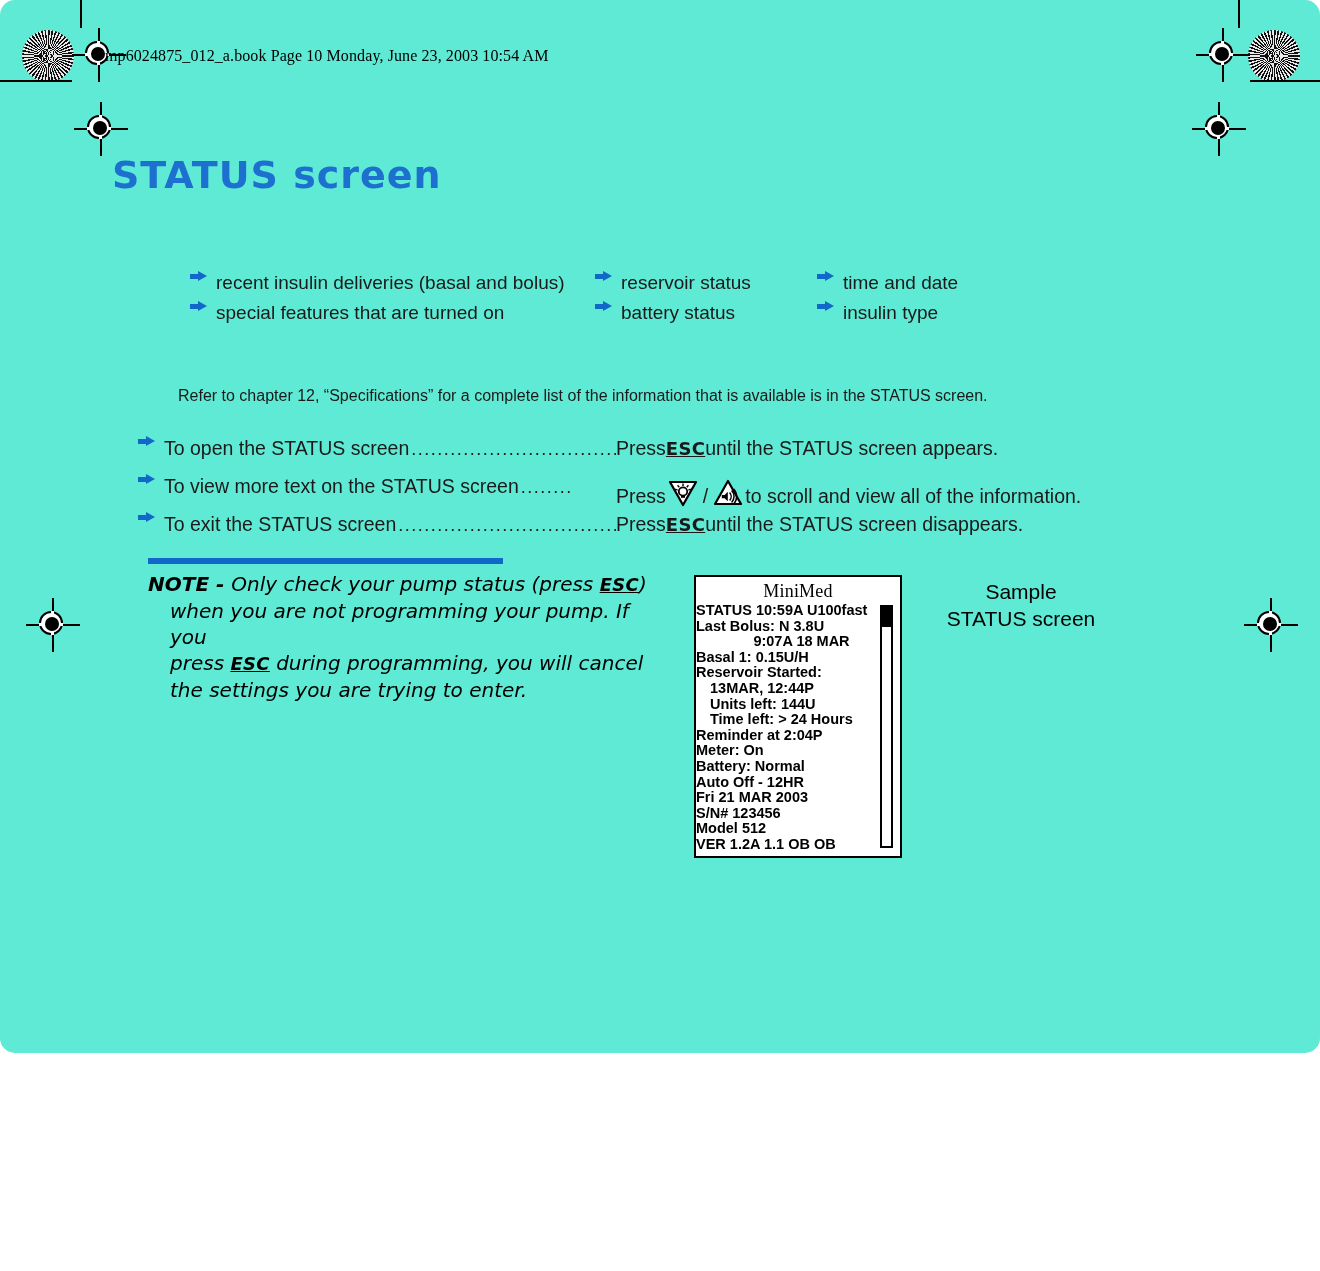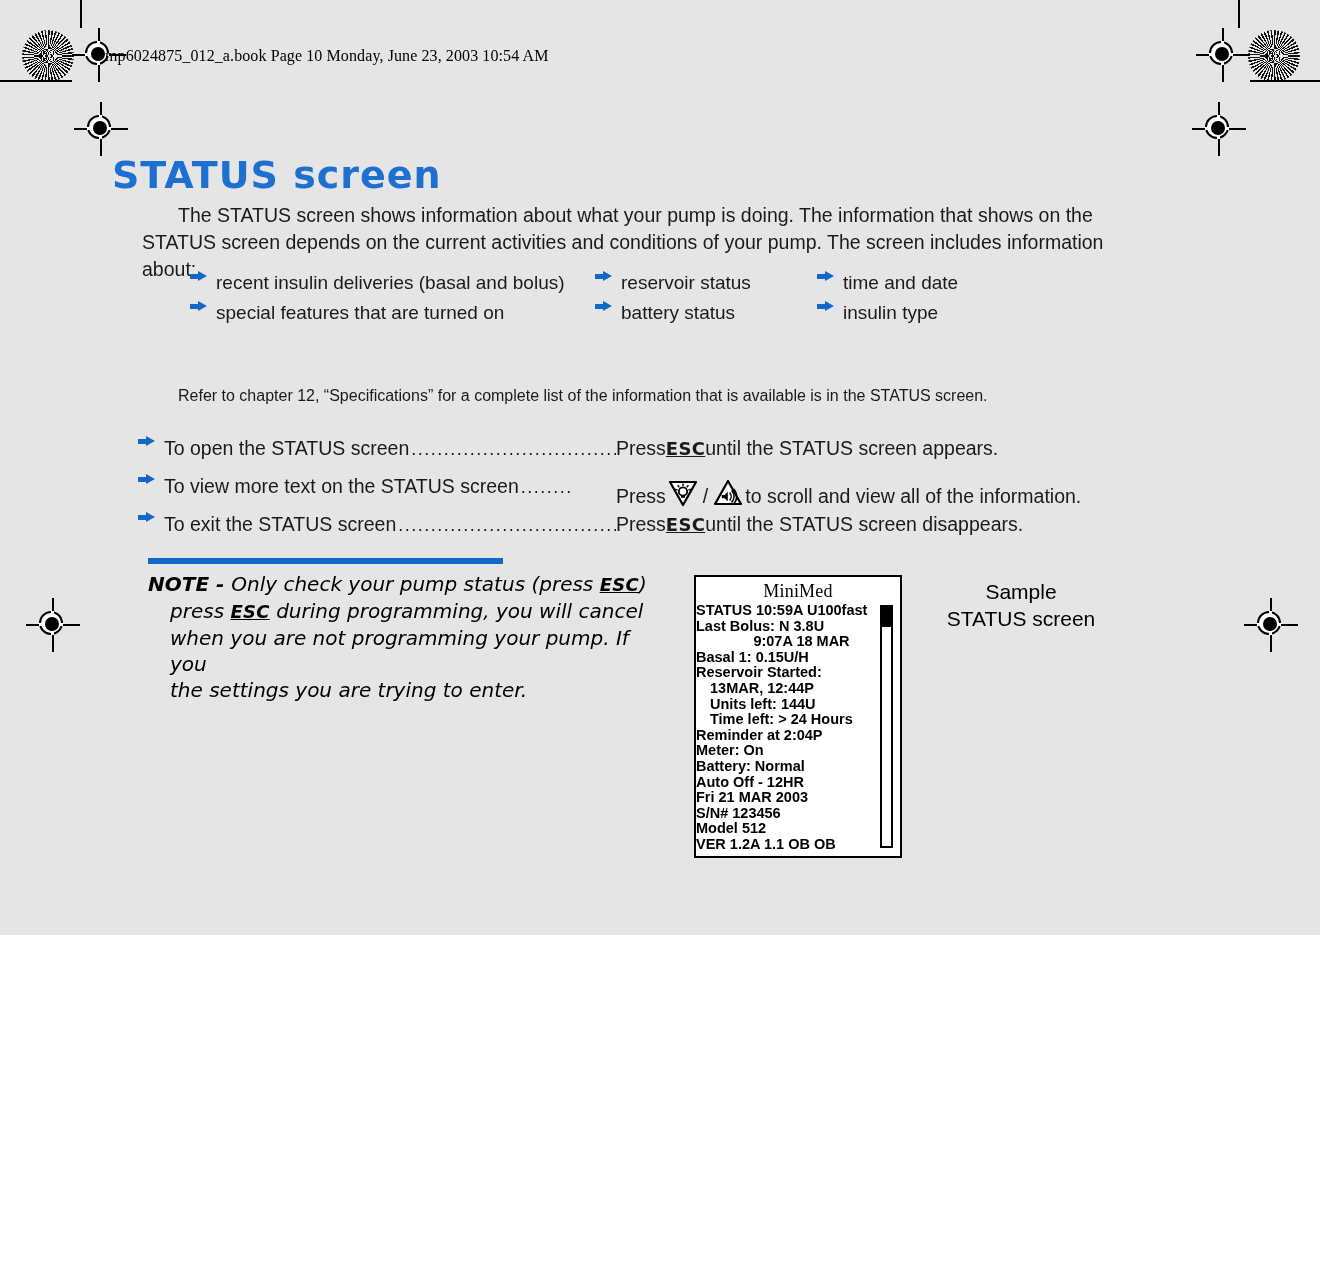--- a/index.html
+++ b/index.html
@@ -3,24 +3,25 @@
 <meta charset="utf-8">
 <style>
   html, body {
     margin: 0;
     padding: 0;
     background: #ffffff;
   }
   .page {
     position: relative;
     width: 1320px;
-    height: 935px;
-    background: #e5e5e5;
+    height: 1053px;
+    background: #5eead4;
     font-family: "Liberation Sans", sans-serif;
     overflow: hidden;
+    border-radius: 15px;
   }
 
   
   .reg-cross { position: absolute; width: 54px; height: 54px; }
   .reg-cross .h { position: absolute; left: 0; top: 26px; width: 54px; height: 2px; background: #000; }
   .reg-cross .v { position: absolute; left: 26px; top: 0; width: 2px; height: 54px; background: #000; }
   .reg-cross .ring {
     position: absolute; left: 13px; top: 13px; width: 24px; height: 24px;
     border: 2px solid #000; border-radius: 50%; box-sizing: border-box; background: #fff;
   }
@@ -346,21 +347,20 @@
     <div class="ring"></div>
       <div class="qh"></div>
       <div class="qv"></div>
       <div class="dot"></div>
   </div>
 
   <div class="book-header">mp6024875_012_a.book  Page 10  Monday, June 23, 2003  10:54 AM</div>
 
   <h1 class="chapter-heading">STATUS screen</h1>
 
-  <p class="intro-para">The STATUS screen shows information about what your pump is doing. The information that shows on the STATUS screen depends on the current activities and conditions of your pump. The screen includes information about:</p>
 
   <div class="bullet-grid">
     <div class="bullet-item">
       <span class="arrow-bullet"></span>
       <span>recent insulin deliveries (basal and bolus)</span>
     </div>
     <div class="bullet-item">
       <span class="arrow-bullet"></span>
       <span>reservoir status</span>
     </div>
@@ -445,22 +445,22 @@
         <span class="esc">ESC</span>
         <span> until the STATUS screen disappears.</span>
       </span>
     </div>
   </div>
 
   <div class="note-box">
     <div class="note-rule"></div>
     <div class="note-text">
       <span>NOTE - </span><span class="body">Only check your pump status (press </span><span class="esc">ESC</span><span class="body">)</span>
+      <span class="body note-body-indent">when you are not programming your pump. If you</span>
       <span class="body note-body-indent"><span>press </span><span class="esc">ESC</span><span> during programming, you will cancel</span></span>
-      <span class="body note-body-indent">when you are not programming your pump. If you</span>
       <span class="body note-body-indent">the settings you are trying to enter.</span>
     </div>
   </div>
 
   <div class="lcd">
     <div class="lcd-brand">
       <span>MiniMed</span>
     </div>
     <div class="lcd-lines">
       <div>STATUS 10:59A U100fast</div>

